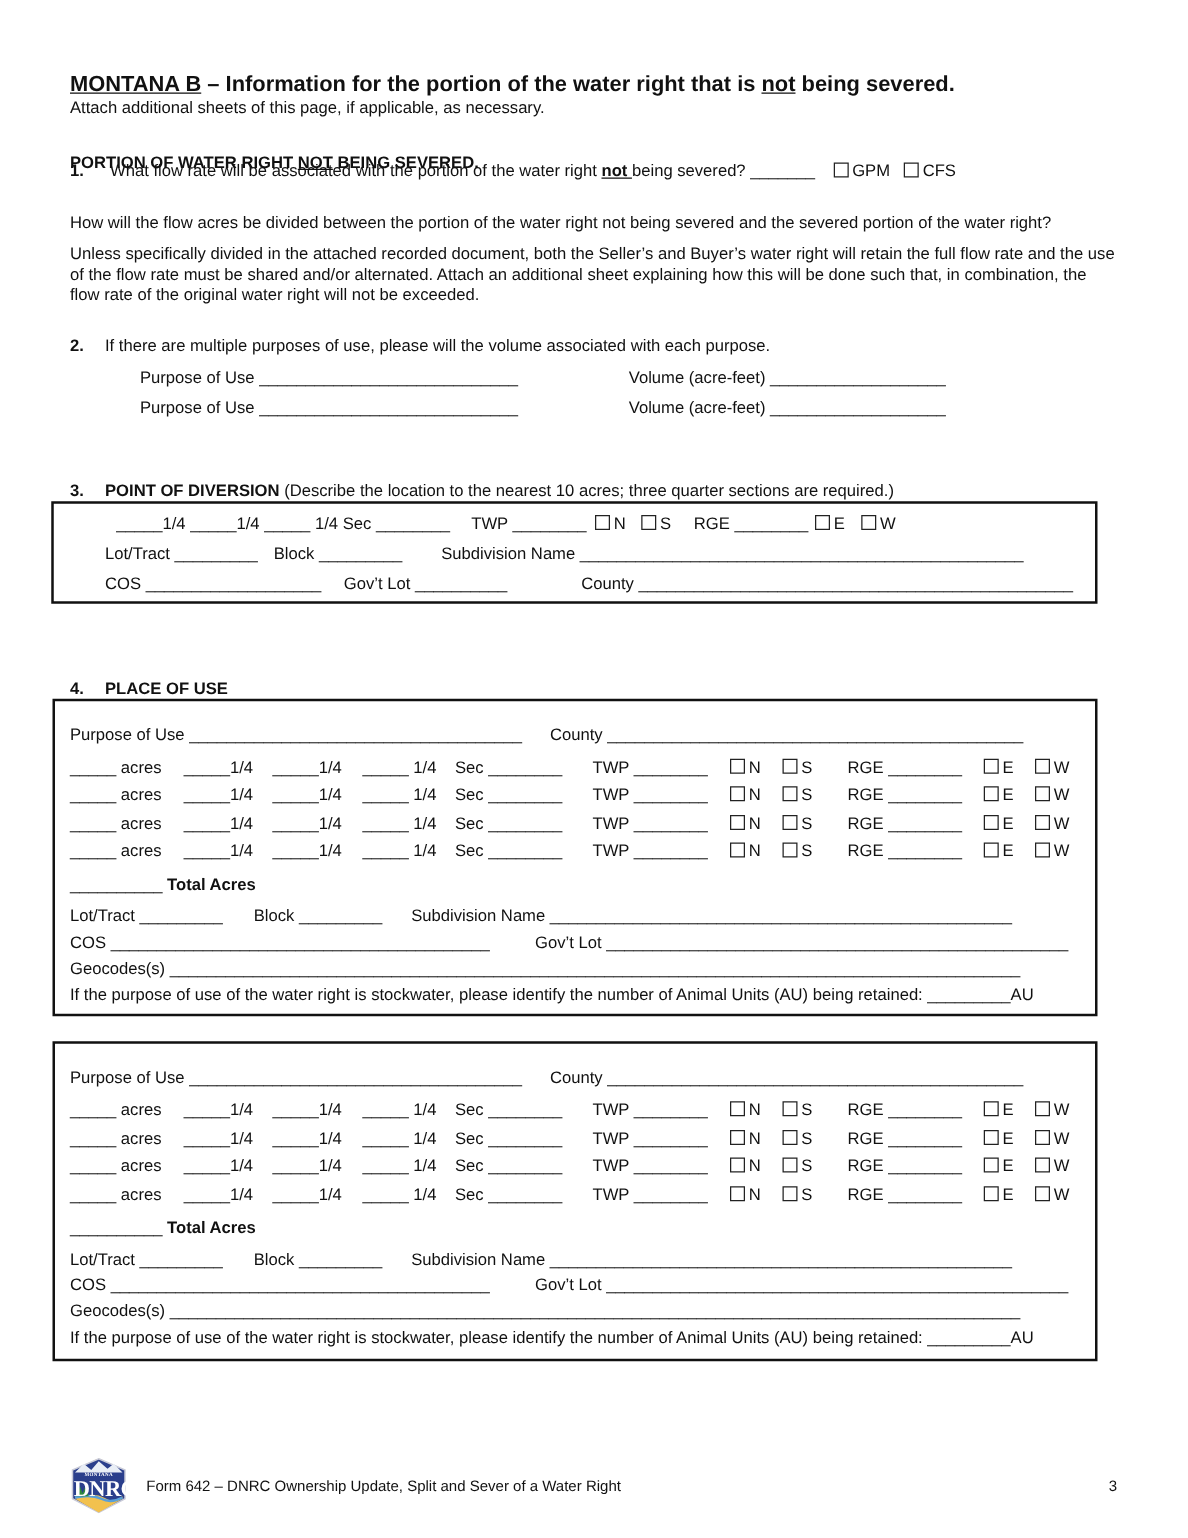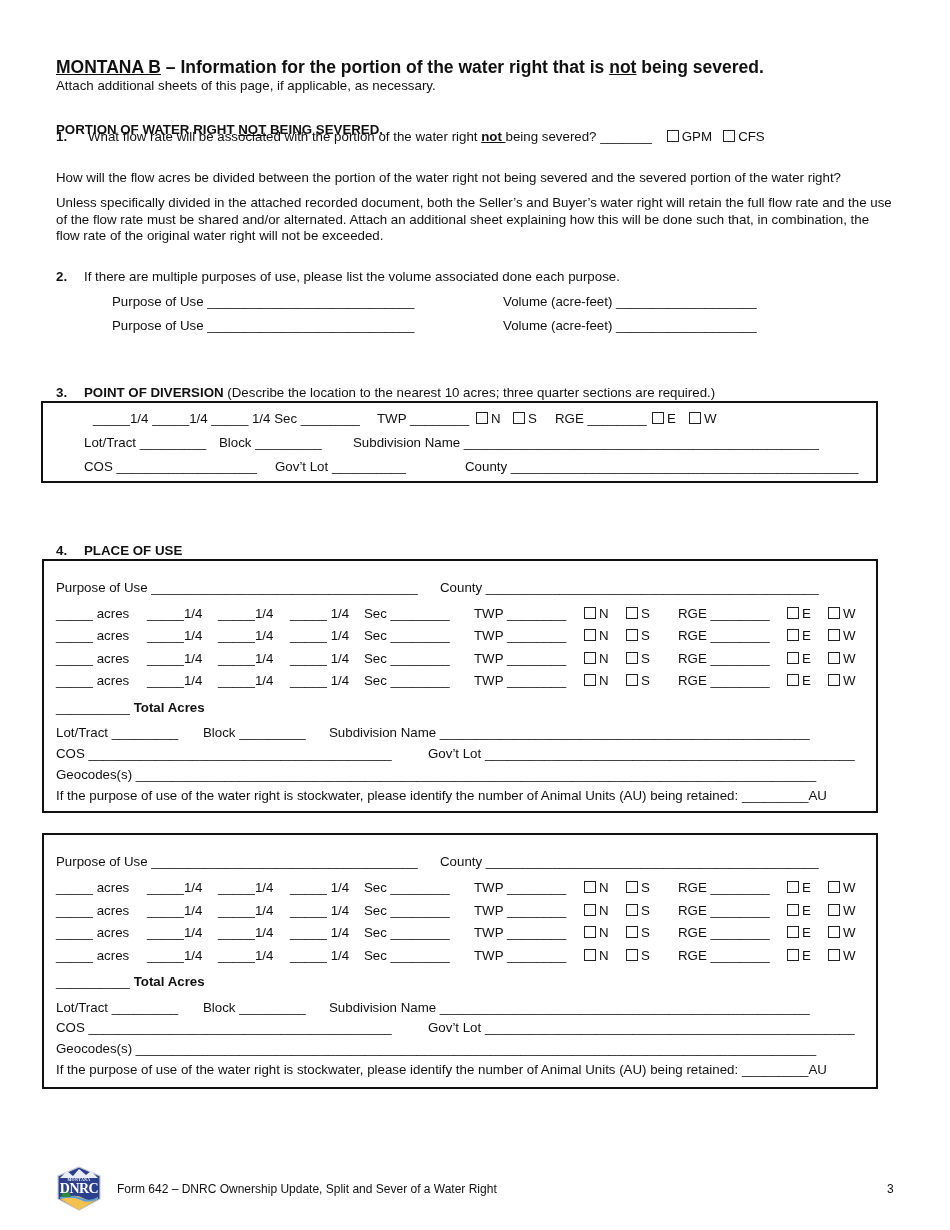--- a/index.html
+++ b/index.html
@@ -35,21 +35,21 @@
     &nbsp;&nbsp;&nbsp;<span class="cb"></span><span>GPM</span>
     &nbsp;&nbsp;<span class="cb"></span><span>CFS</span>
   </span>
 </div>
 
 <div class="para" style="top:170px;">How will the flow acres be divided between the portion of the water right not being severed and the severed portion of the water right?</div>
 <div class="para" style="top:195px;">Unless specifically divided in the attached recorded document, both the Seller’s and Buyer’s water right will retain the full flow rate and the use of the flow rate must be shared and/or alternated. Attach an additional sheet explaining how this will be done such that, in combination, the flow rate of the original water right will not be exceeded.</div>
 
 <div class="abs" style="left:56px; top:269px;">
   <span class="b">2.</span>
-  <span style="position:absolute; left:28px;">If there are multiple purposes of use, please list the volume associated done each purpose.</span>
+  <span style="position:absolute; left:28px;">If there are multiple purposes of use, please will the volume associated with each purpose.</span>
 </div>
 <div class="abs" style="left:112px; top:294px;">Purpose of Use ____________________________</div>
 <div class="abs" style="left:503px; top:294px;">Volume (acre-feet) ___________________</div>
 <div class="abs" style="left:112px; top:318px;">Purpose of Use ____________________________</div>
 <div class="abs" style="left:503px; top:318px;">Volume (acre-feet) ___________________</div>
 
 <div class="abs" style="left:56px; top:385px;">
   <span class="b">3.</span>
   <span style="position:absolute; left:28px; white-space:nowrap;"><span class="b">POINT OF DIVERSION</span><span> (Describe the location to the nearest 10 acres; three quarter sections are required.)</span></span>
 </div>
@@ -221,16 +221,16 @@
     <circle cx="24" cy="7" r="5" fill="#f2b233"></circle>
     <polygon points="24,2 45,11 45,34 24,45 3,34 3,11" fill="#2b3f8c" stroke="#c9cbd8" stroke-width="1.2"></polygon>
     <polygon points="5,13 12,6 18,11 24,4 31,10 36,6 43,13" fill="#e9eef6"></polygon>
     <rect x="8" y="14" width="32" height="3" fill="#2b3f8c"></rect>
     <path d="M5,34 Q20,28 28,33 T43,32 L43,34 L24,45 L5,34 Z" fill="#f2c14e"></path>
     <path d="M5,33 Q18,30 26,34 Q34,38 43,33" stroke="#5aa0d8" stroke-width="2" fill="none"></path>
     <polygon points="6,32 9,24 12,32" fill="#2f8a3e"></polygon>
     <polygon points="10,32 13,25 16,32" fill="#2f8a3e"></polygon>
   </svg>
   <span style="position:absolute; left:6px; top:12px; font-size:4px; color:#fff; font-weight:bold; font-family:'Liberation Serif', serif; letter-spacing:0.3px; width:36px; text-align:center;">MONTANA</span>
-  <span style="position:absolute; left:4px; top:16px; font-size:14px; color:#fff; font-weight:bold; font-family:'Liberation Serif', serif; width:40px; text-align:center; letter-spacing:-0.5px;">DNRC</span>
+  <span style="position:absolute; left:4px; top:16px; font-size:18px; color:#fff; font-weight:bold; font-family:'Liberation Serif', serif; width:40px; text-align:center; letter-spacing:-0.5px;">DNRC</span>
 </div>
 <div class="abs" style="left:117px; top:1182px; font-size:12px;">Form 642 – DNRC Ownership Update, Split and Sever of a Water Right</div>
 <div class="abs" style="left:887px; top:1182px; font-size:12px;">3</div>
 
 </body></html>

